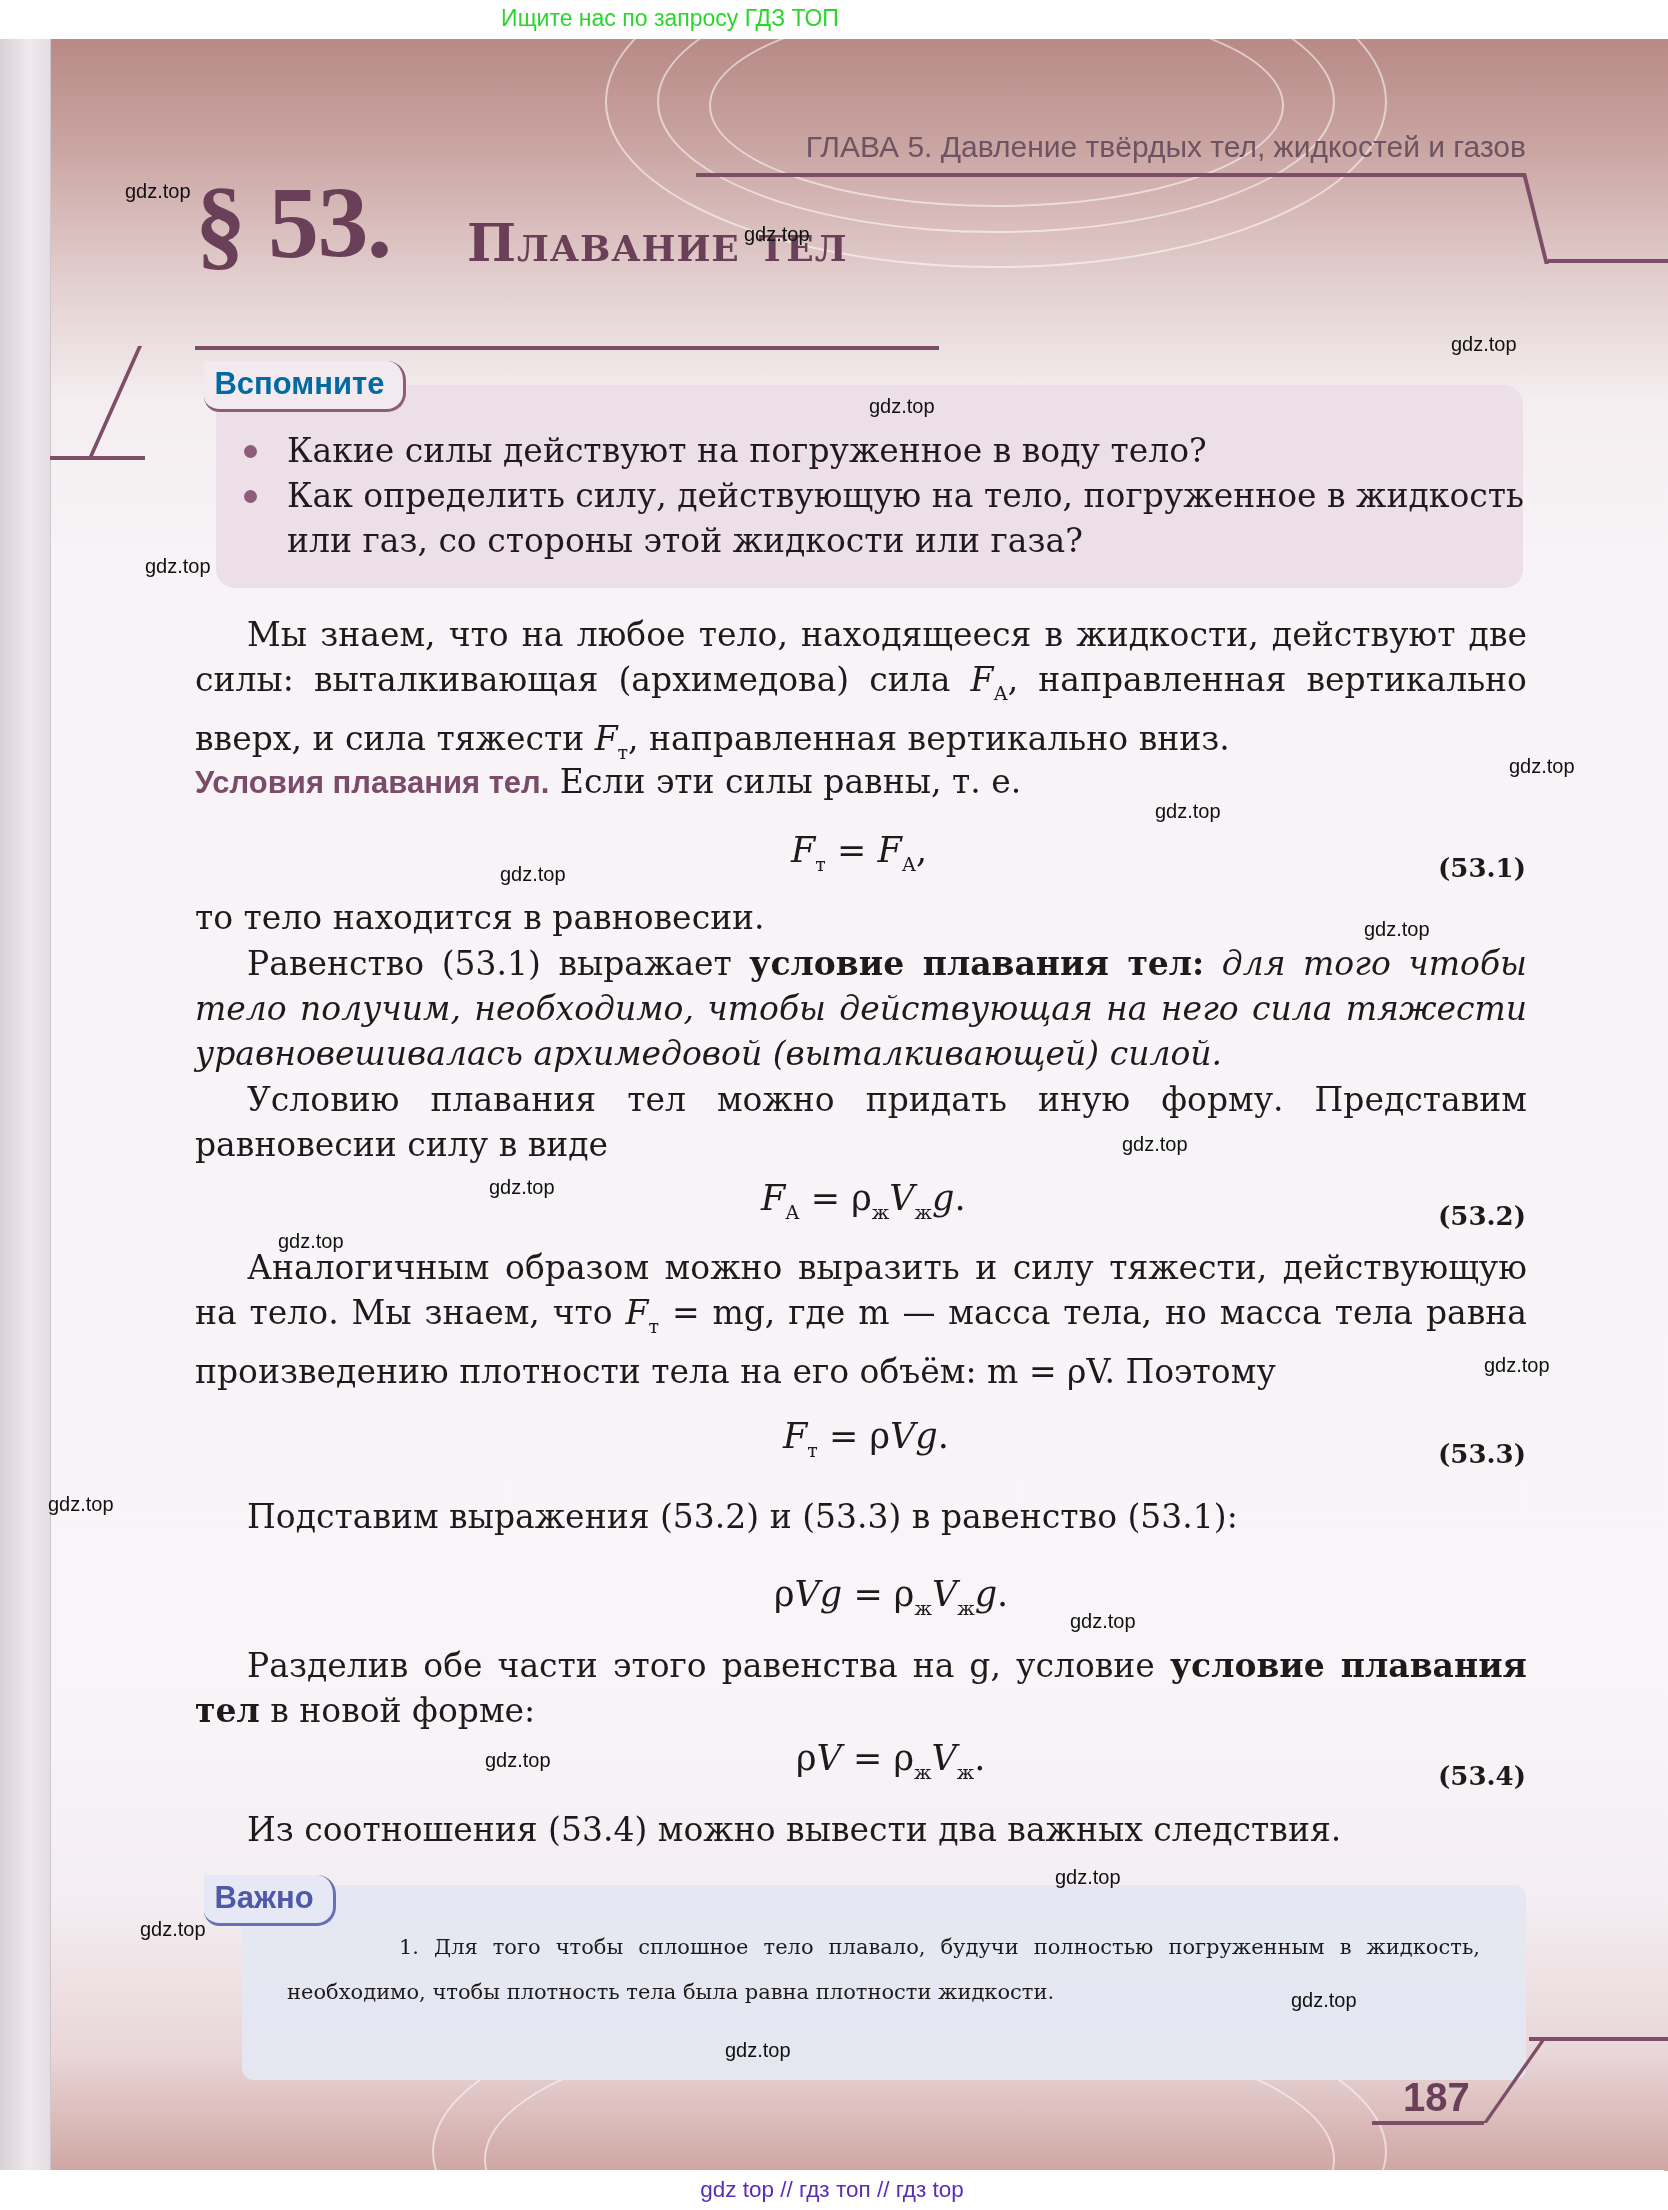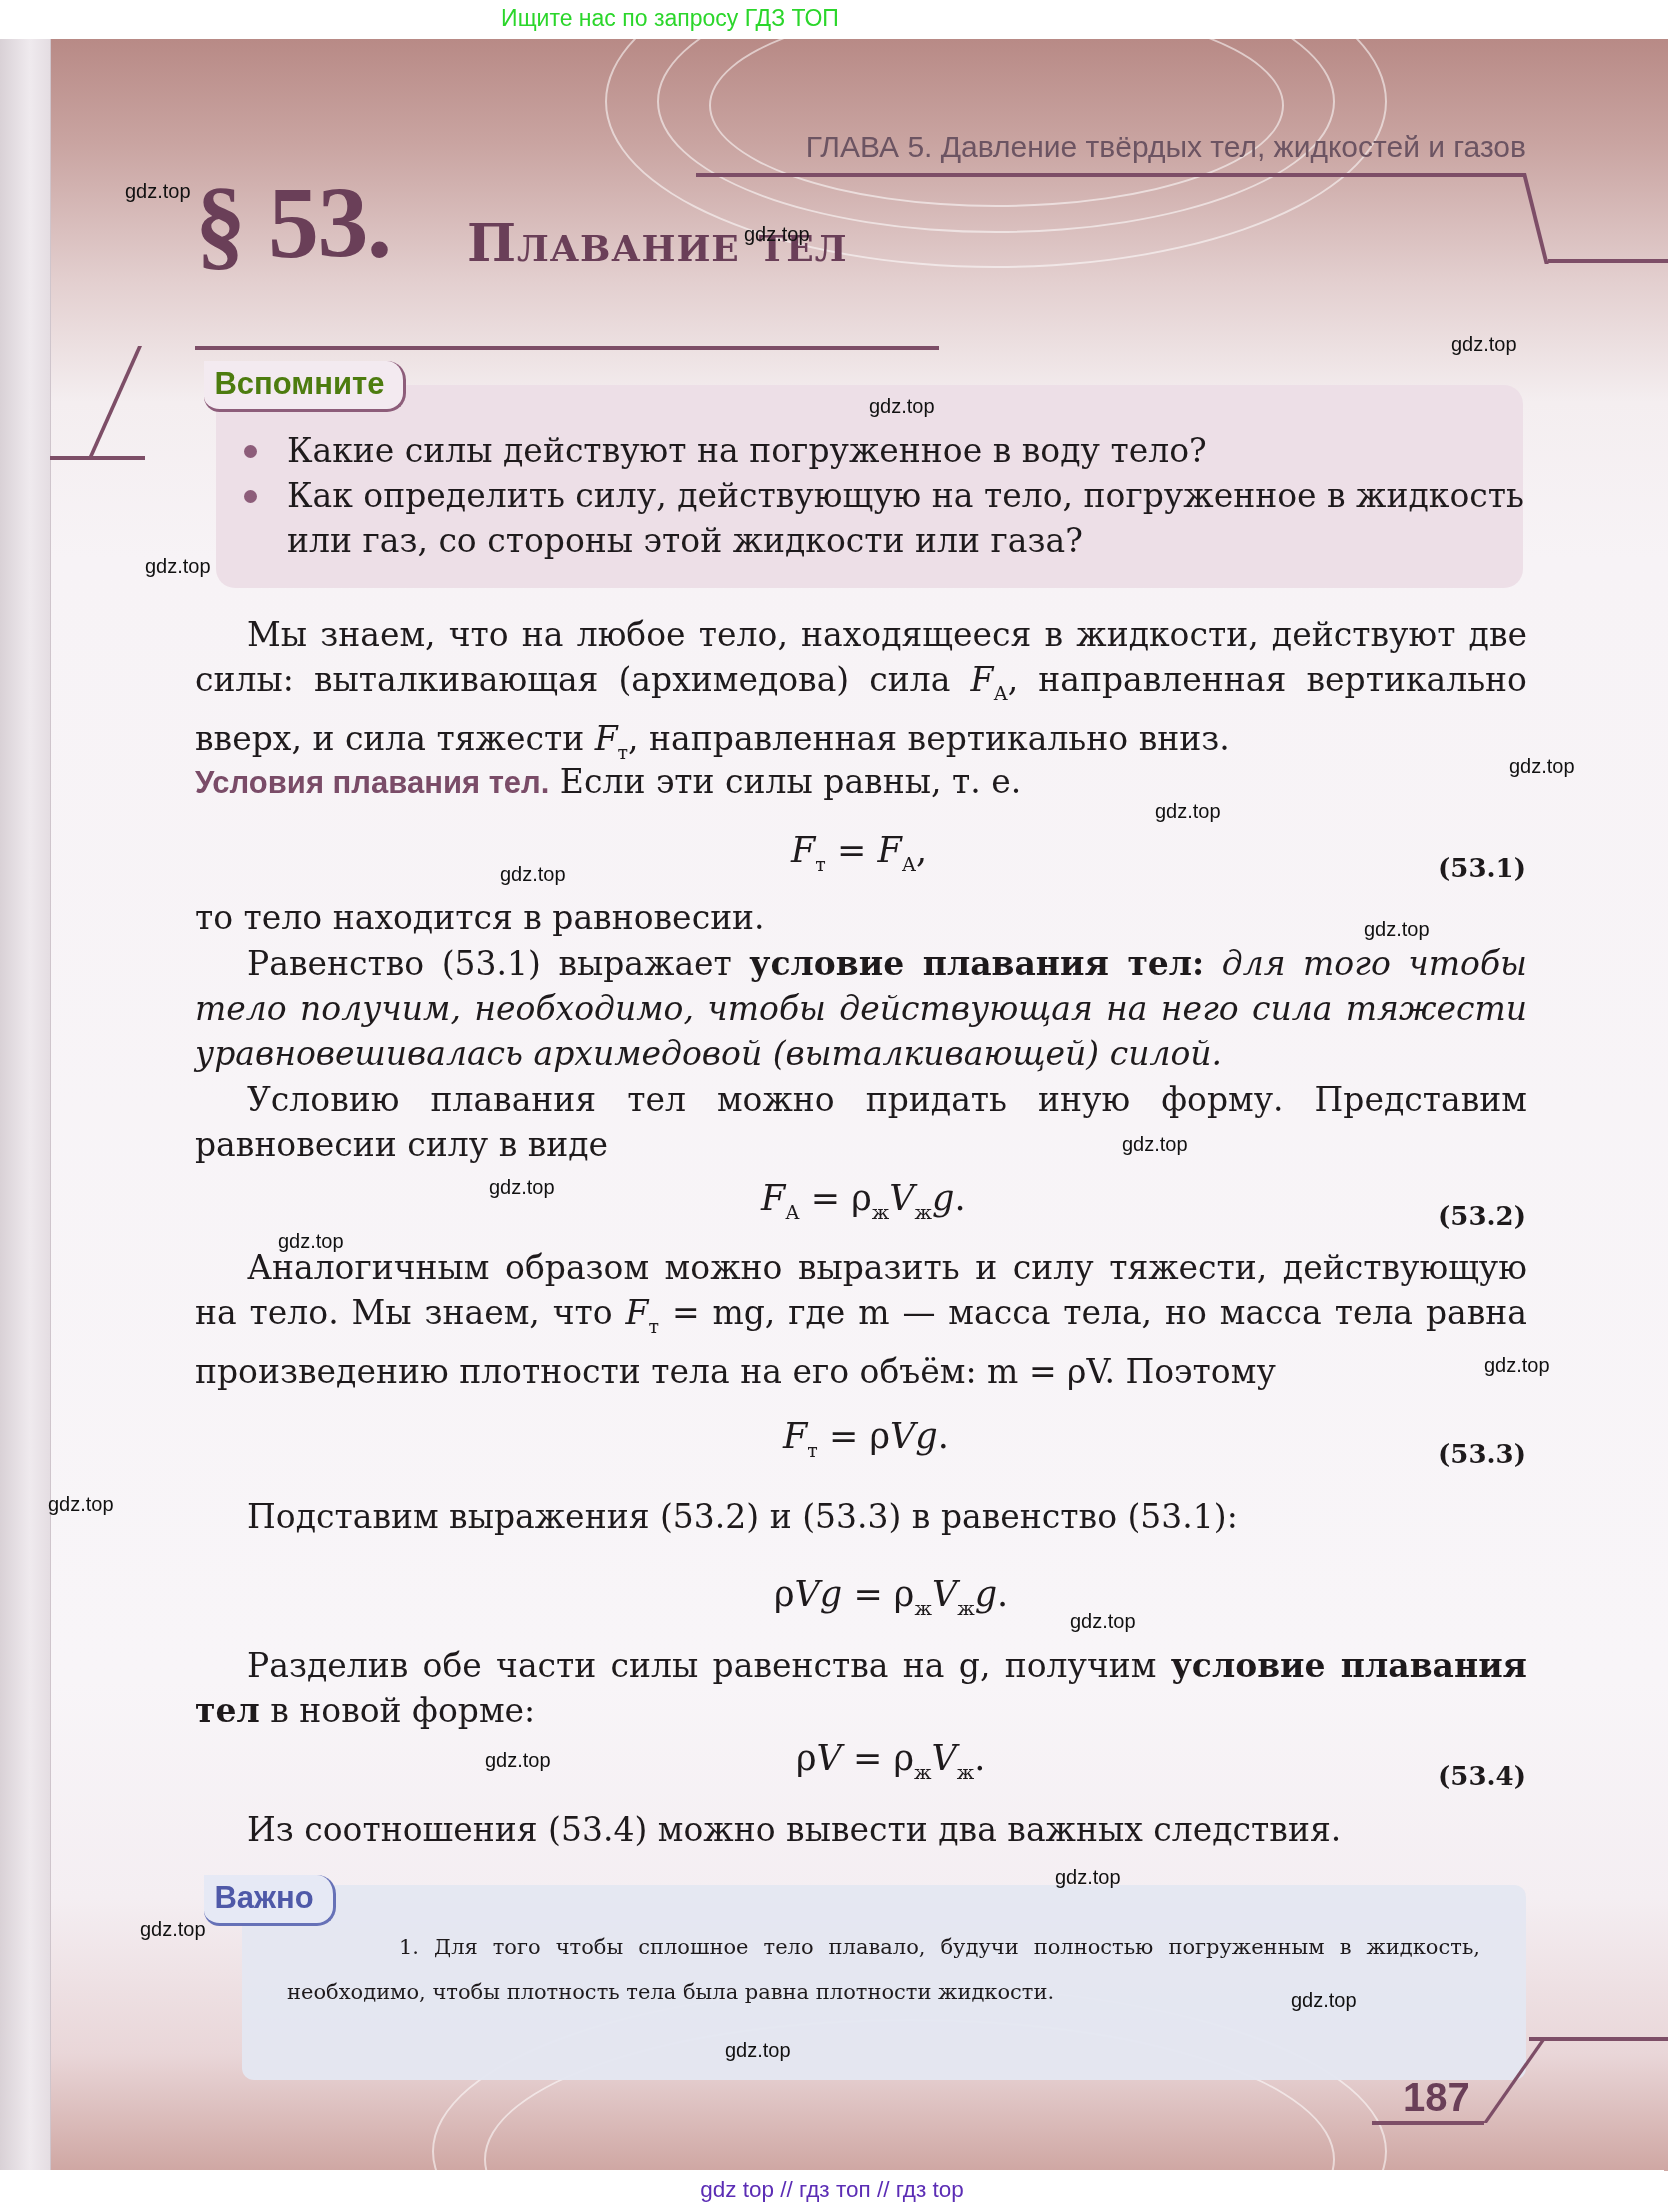--- a/index.html
+++ b/index.html
@@ -16,21 +16,21 @@
   .chapter-line { position:absolute; left:696px; top:173px; width:830px; height:4.3px; background:#7d4e67; }
   .chapter-diag { position:absolute; left:1522px; top:173px; width:4.3px; height:91px; background:#7d4e67; transform:skewX(14deg); transform-origin:top left; }
   .chapter-line2 { position:absolute; left:1548px; top:259px; width:120px; height:3.5px; background:#7d4e67; }
   .title-sec { position:absolute; left:195px; top:164px; font-family:Liberation Serif, serif; font-weight:bold; font-size:102px; color:#6a3f58; letter-spacing:-1.7px; }
   .title-name { position:absolute; left:467px; top:212px; font-family:"DejaVu Serif",serif; font-weight:bold; font-size:52px; color:#6a3f58; letter-spacing:0.9px; font-variant:small-caps; }
   .title-line { position:absolute; left:195px; top:346px; width:744px; height:4.3px; background:#7d4e67; }
   .title-diag { position:absolute; left:138px; top:346px; width:4.3px; height:112px; background:#7d4e67; transform:skewX(-24deg); transform-origin:top left; }
   .title-line2 { position:absolute; left:50px; top:456px; width:95px; height:3.5px; background:#7d4e67; }
   .remember-box { position:absolute; left:216px; top:385px; width:1307px; height:203px; background:#eddfe7; border-radius:19px; }
   .badge { position:absolute; font-family:"Liberation Sans",sans-serif; font-weight:bold; font-size:31px; padding:5.2px 19px 7px 10.4px; border-radius:0 19px 19px 15.6px; background:#f3eaf0; border-right:3.5px solid; border-bottom:3.5px solid; }
-  .badge-remember { left:204px; top:361px; color:#4d7c0f; border-color:#8d5d7a; }
+  .badge-remember { left:204px; top:361px; color:#0369a1; border-color:#8d5d7a; }
   .badge-important { left:204px; top:1875px; color:#4f59a8; border-color:#6671b7; background:#e6e9f5; }
   .bullet { position:absolute; left:244px; font-size:33px; line-height:45px; }
   .bullet .dot { position:absolute; left:0; top:17.3px; width:13px; height:13px; border-radius:50%; background:#8d5d7a; }
   .bullet .txt { position:absolute; left:43px; width:1245px; }
   .para { position:absolute; left:195px; width:1332px; font-size:33px; line-height:45px; text-align:justify; }
   .para .ind { display:inline-block; width:52px; }
   .term { font-family:"Liberation Sans",sans-serif; font-weight:bold; color:#7a4c68; font-size:31px; }
   b { font-weight:bold; }
   i { font-style:italic; }
   sub { font-size:19px; vertical-align:-8.6px; font-style:normal; }
@@ -113,21 +113,21 @@
 <div class="formula" style="left:783px;top:1416px;"><i>F</i><sub>т</sub> = ρ<i>Vg</i>.</div>
 <div class="eqnum" style="top:1416px;">(53.3)</div>
 
 <div class="para" style="top:1494px;">
   <span class="ind"></span><span>Подставим выражения (53.2) и (53.3) в равенство (53.1):</span>
 </div>
 
 <div class="formula" style="left:774px;top:1574px;">ρ<i>Vg</i> = ρ<sub>ж</sub><i>V</i><sub>ж</sub><i>g</i>.</div>
 
 <div class="para" style="top:1643px;">
-  <span class="ind"></span><span>Разделив обе части силы равенства на g, получим </span><b>условие плавания тел</b><span> в новой форме:</span>
+  <span class="ind"></span><span>Разделив обе части этого равенства на g, условие </span><b>условие плавания тел</b><span> в новой форме:</span>
 </div>
 
 <div class="formula" style="left:796px;top:1738px;">ρ<i>V</i> = ρ<sub>ж</sub><i>V</i><sub>ж</sub>.</div>
 <div class="eqnum" style="top:1738px;">(53.4)</div>
 
 <div class="para" style="top:1807px;">
   <span class="ind"></span><span>Из соотношения (53.4) можно вывести два важных следствия.</span>
 </div>
 
 <div class="important-box"></div>

